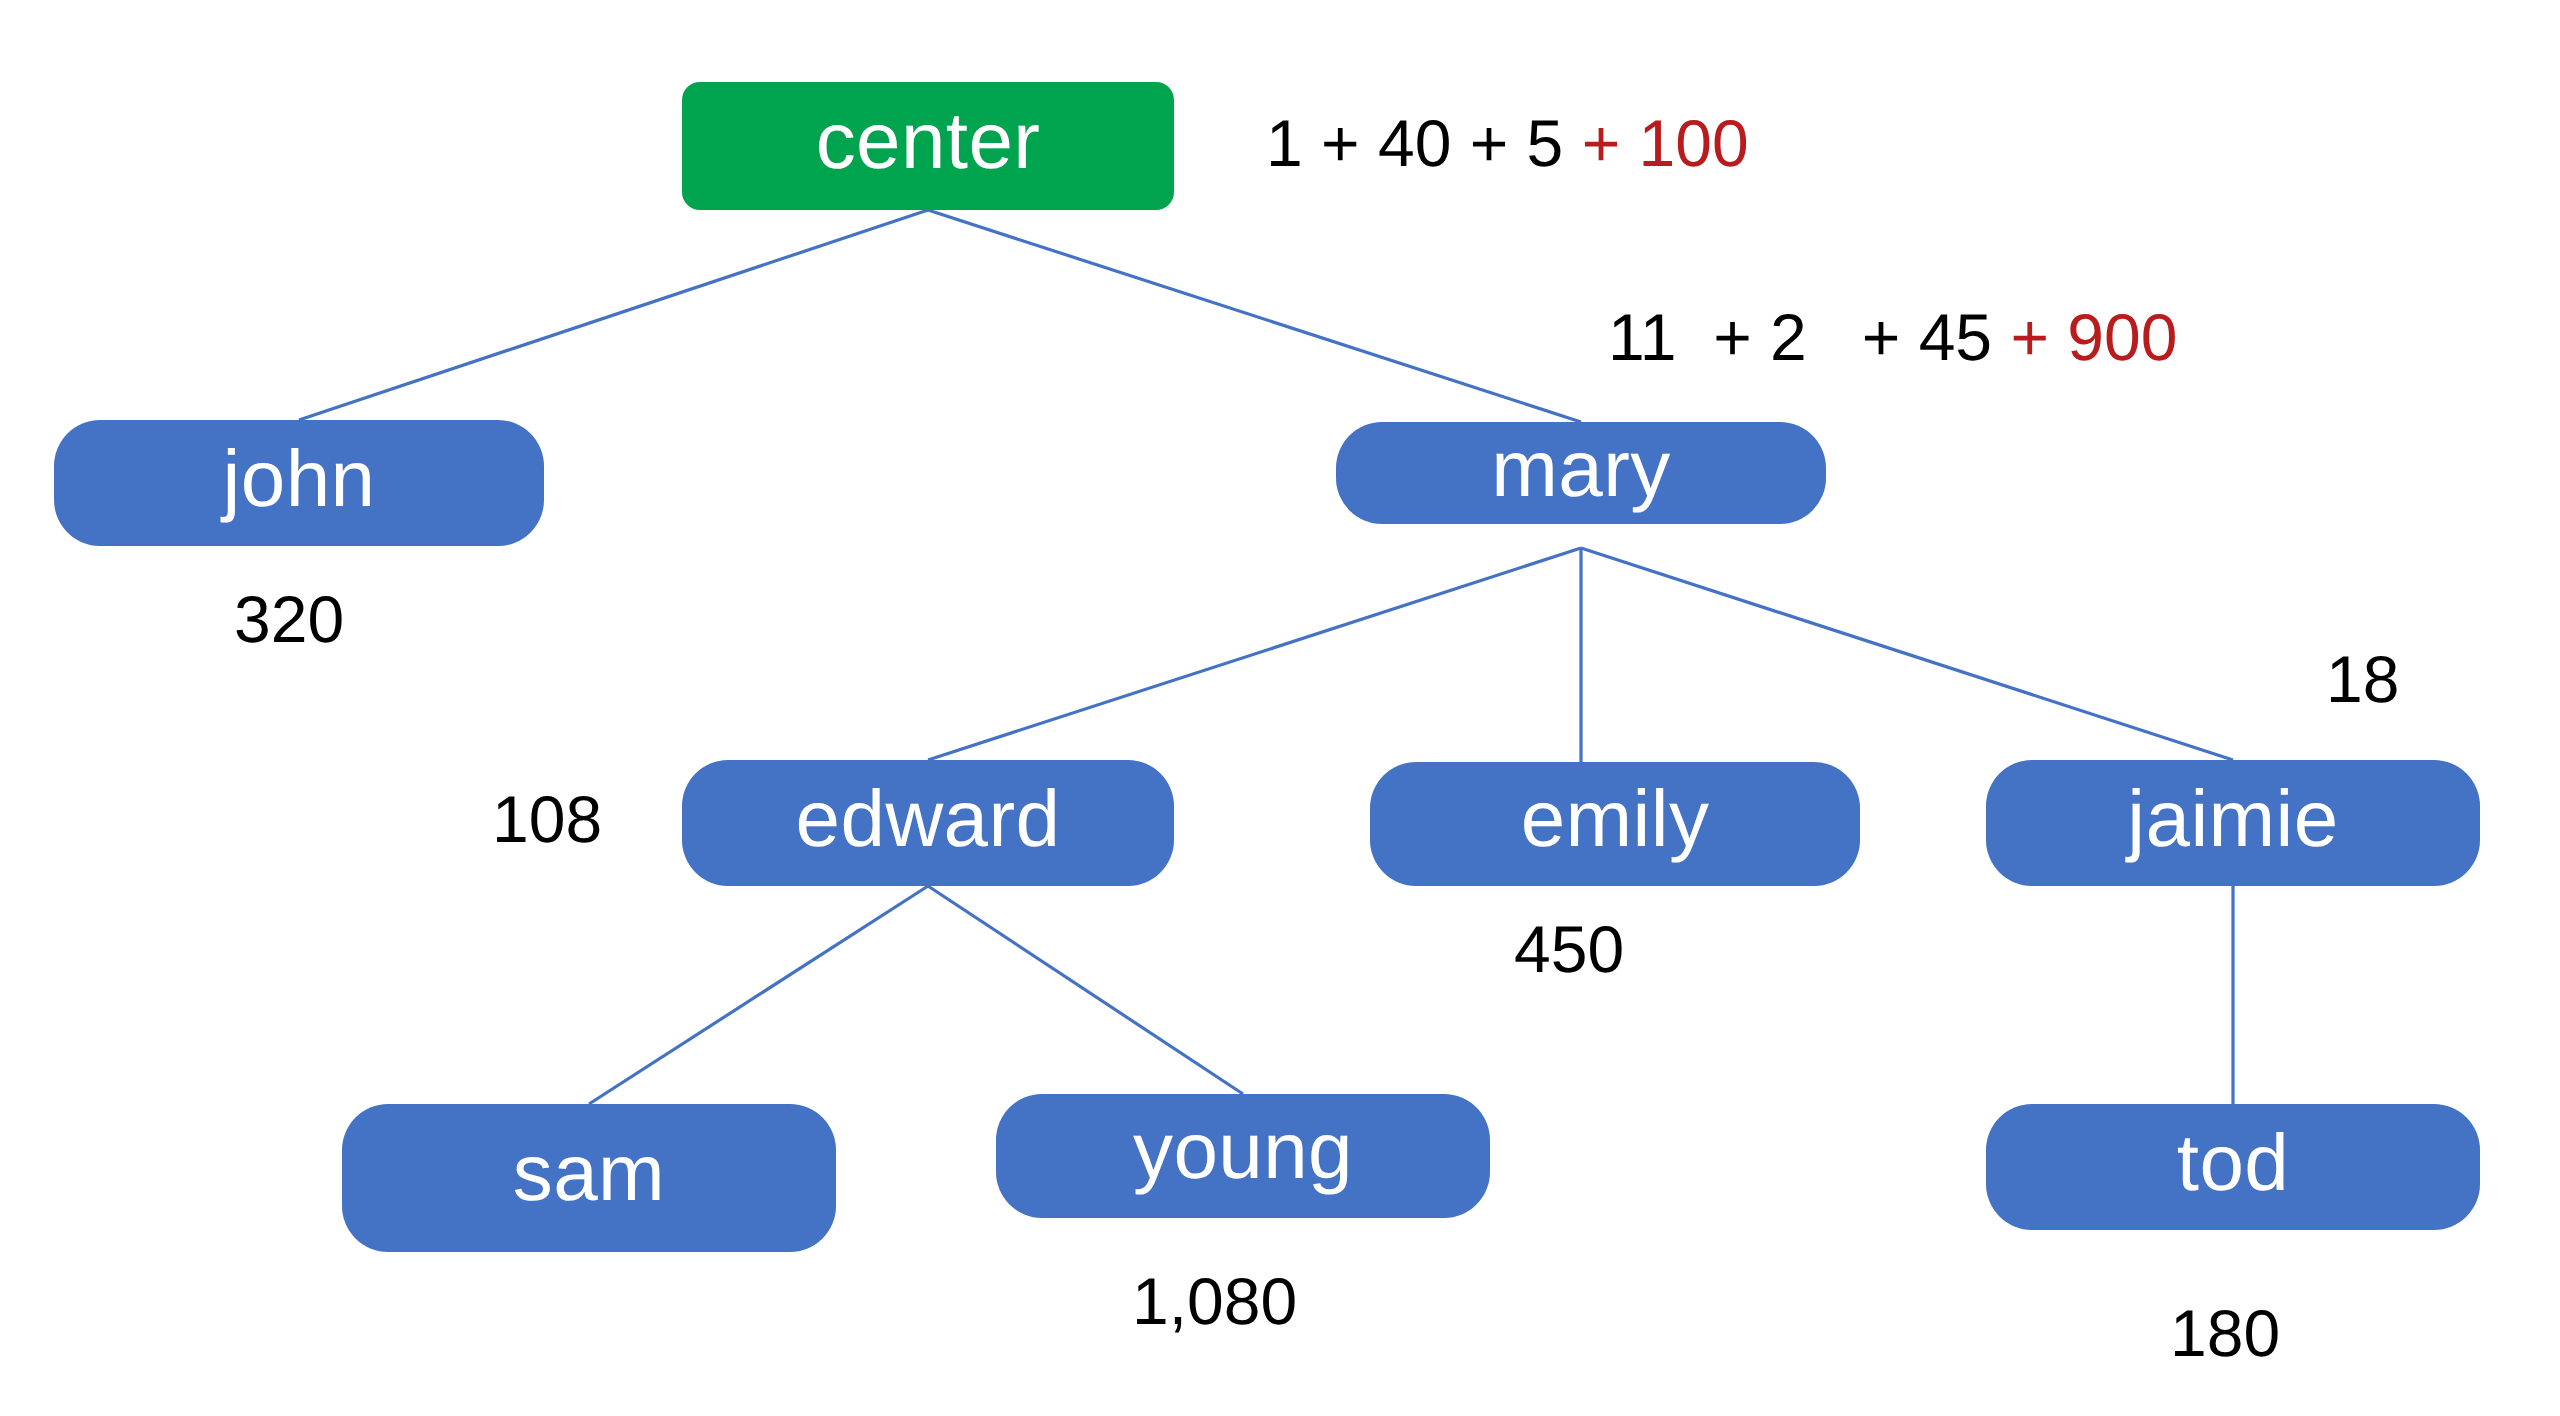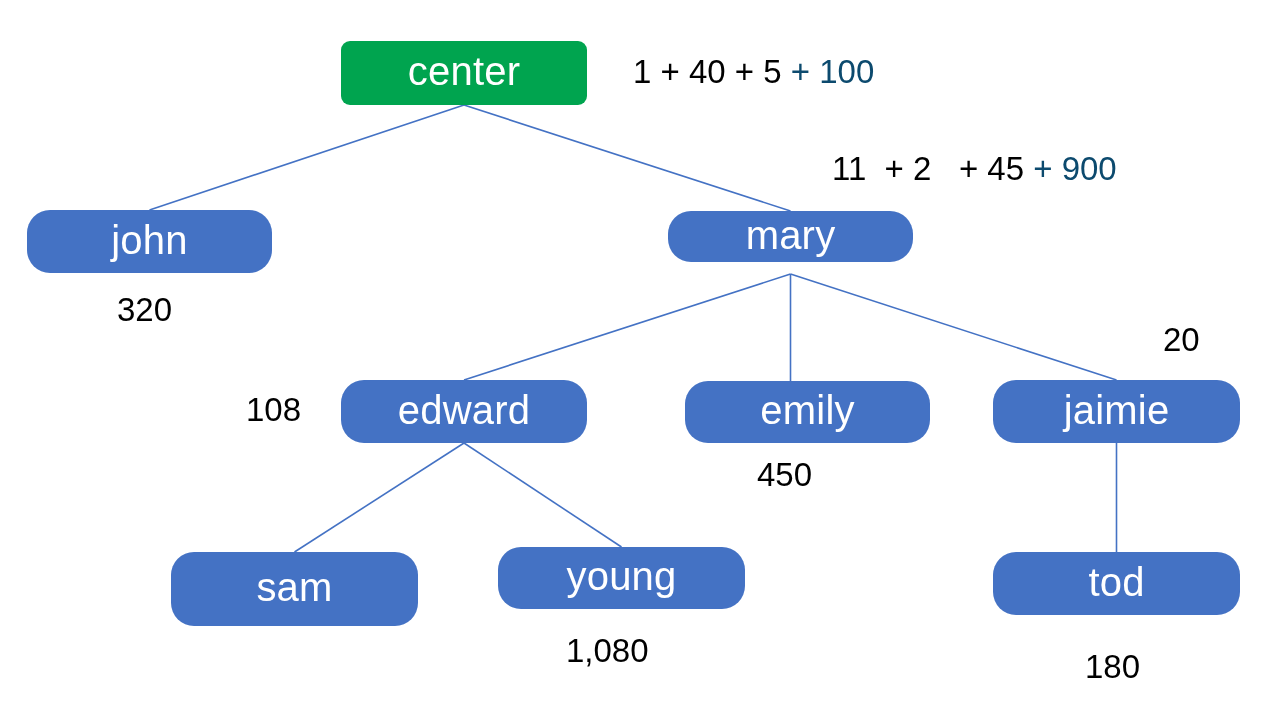--- a/index.html
+++ b/index.html
@@ -49,21 +49,21 @@
     white-space: nowrap;
   }
   .annot {
     position: absolute;
     font-size: 33px;
     color: #000000;
     white-space: nowrap;
     line-height: 1;
     user-select: none;
   }
-  .annot .red { color: #0c4a6e; }
+  .annot .red { color: #b91c1c; }
   .annot .sp { display: inline-block; }
 </style>
 </head>
 <body>
 
 <div id="canvas">
   <svg id="edges" viewBox="0 0 1280 708" xmlns="http://www.w3.org/2000/svg">
       <line x1="464" y1="105" x2="149.5" y2="210" stroke="#4472C4" stroke-width="1.6"></line>
       <line x1="464" y1="105" x2="790.5" y2="211" stroke="#4472C4" stroke-width="1.6"></line>
       <line x1="790.5" y1="274" x2="464" y2="380" stroke="#4472C4" stroke-width="1.6"></line>
@@ -97,21 +97,21 @@
       </div>
       <div class="node blue" style="left: 498px; top: 547px; width: 247px; height: 62px;">
         <span class="node-label">young</span>
       </div>
       <div class="node blue" style="left: 993px; top: 552px; width: 247px; height: 63px;">
         <span class="node-label">tod</span>
       </div>
     </div>
   <div id="annot-layer">
       <div class="annot" style="left: 633px; top: 55px;"><span class="sp" style="white-space: pre;">1 + 40 + 5</span> <span class="red sp">+ 100</span></div>
-      <div class="annot" style="left: 832px; top: 152px;"><span class="sp" style="white-space: pre;">11  + 2   + 45</span> <span class="red sp">+ 900</span></div>
+      <div class="annot" style="left: 804px; top: 152px;"><span class="sp" style="white-space: pre;">11  + 2   + 45</span> <span class="red sp">+ 900</span></div>
       <div class="annot" style="left: 117px; top: 293px;">320</div>
-      <div class="annot" style="left: 1163px; top: 323px;">20</div>
+      <div class="annot" style="left: 1163px; top: 323px;">18</div>
       <div class="annot" style="left: 246px; top: 393px;">108</div>
       <div class="annot" style="left: 757px; top: 458px;">450</div>
       <div class="annot" style="left: 566px; top: 634px;">1,080</div>
       <div class="annot" style="left: 1085px; top: 650px;">180</div>
     </div>
 </div>
 
 </body></html>

